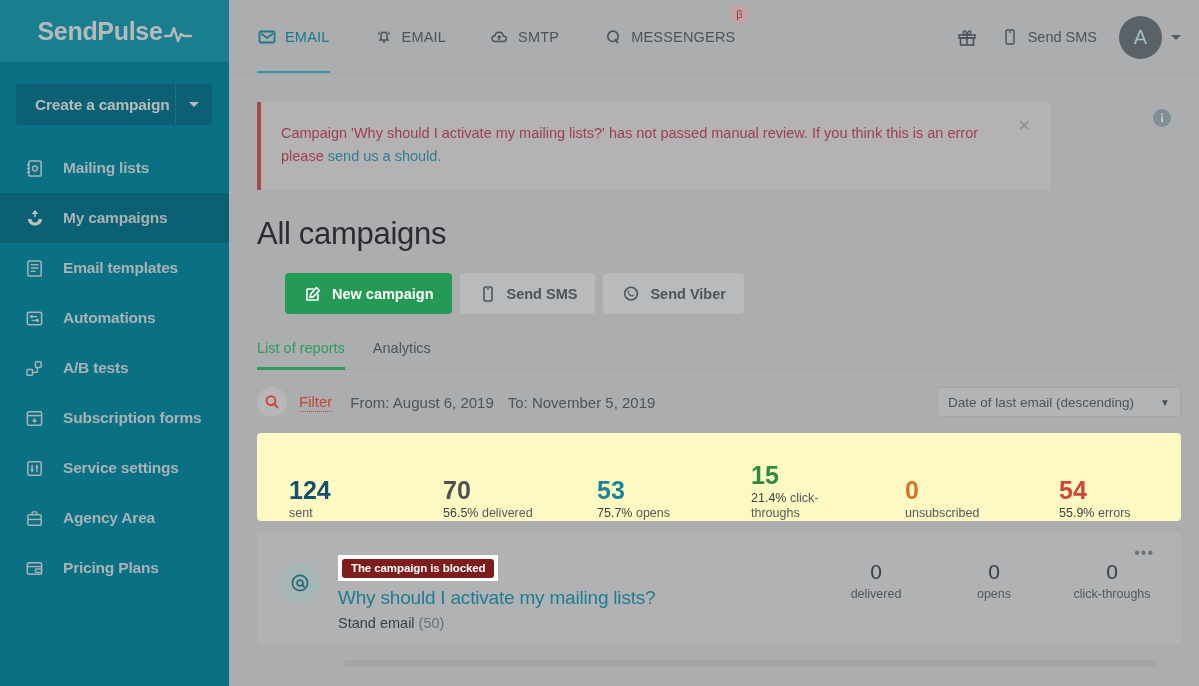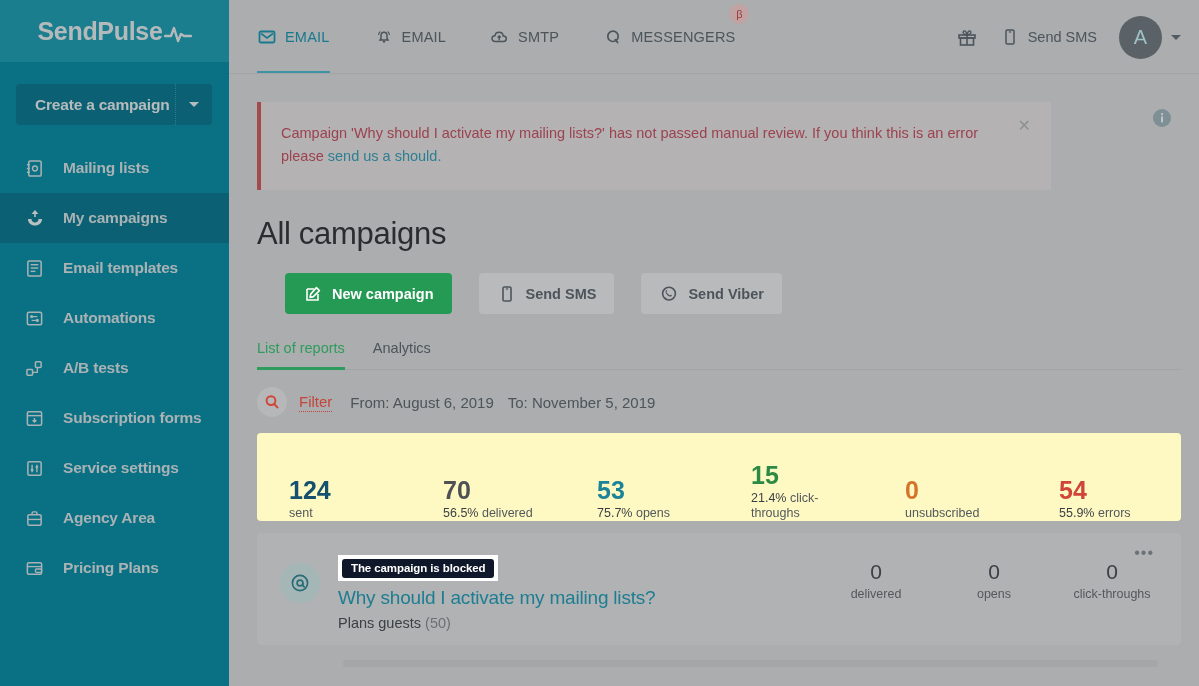--- a/index.html
+++ b/index.html
@@ -126,21 +126,21 @@
     color: #8d9092; font-size: 16px; cursor: pointer;
     line-height: 1;
   }
   .info-icon { position: absolute; top: 108px; right: 27px; cursor: pointer; }
 
   .page-title {
     margin-top: 26px; color: #2a2c30; font-size: 31px;
     font-weight: normal; letter-spacing: -0.3px;
   }
 
-  .btn-row { margin-top: 21px; display: flex; gap: 27px; padding-left: 28px; }
+  .btn-row { margin-top: 21px; display: flex; gap: 8px; padding-left: 28px; }
   .btn {
     height: 41px; border-radius: 4px; display: flex;
     align-items: center; gap: 9px; padding: 0 18px;
     font-size: 14.5px; cursor: pointer; border: none;
     font-family: "Liberation Sans", sans-serif;
   }
   .btn-primary { background: #259a55; color: #fff; font-weight: bold; }
   .btn-secondary { background: #b9babb; color: #4c545c; font-weight: bold; }
 
   .subtabs {
@@ -199,21 +199,21 @@
   }
   .camp-left { display: flex; align-items: flex-start; padding-left: 23px; width: 560px; }
   .camp-avatar {
     width: 40px; height: 40px; border-radius: 50%;
     background: #a4b6b6; display: flex; align-items: center; justify-content: center;
     flex: 0 0 40px; margin-top: 8px;
   }
   .camp-info { margin-left: 18px; }
   .blocked-wrap { background: #ffffff; display: inline-block; padding: 3px 4px; }
   .blocked-badge {
-    background: #0f172a; color: #fff; font-size: 11.5px; font-weight: bold;
+    background: #7f1d1d; color: #fff; font-size: 11.5px; font-weight: bold;
     padding: 3px 9px 4px; border-radius: 3px; display: inline-block;
     letter-spacing: -0.1px;
   }
   .camp-title {
     margin-top: 6px; color: #1d7d92; font-size: 19px; cursor: pointer;
     letter-spacing: -0.2px;
   }
   .camp-sub { margin-top: 6px; color: #3b4046; font-size: 14.5px; }
   .camp-sub i { font-style: normal; color: #6b7075; }
   .camp-metrics { display: flex; flex: 1; margin-top: 4px; }
@@ -502,20 +502,24 @@
       <div class="filter-row">
         <div class="search-circle">
           <svg width="16" height="16" viewBox="0 0 16 16">
               <circle cx="7" cy="6.6" r="4.4" fill="none" stroke="#cf4538" stroke-width="1.9"></circle>
               <line x1="10.3" y1="10.1" x2="13.4" y2="13.4" stroke="#cf4538" stroke-width="2.1" stroke-linecap="round"></line>
             </svg>
         </div>
         <div class="filter-link">Filter</div>
         <div class="date-range">
           <span>From: August 6, 2019</span><span>To: November 5, 2019</span>
+        </div>
+        <div class="sort-select">
+          <span>Date of last email (descending)</span>
+          <span class="sort-caret">▼</span>
         </div>
       </div>
 
       <div class="stats">
         <div class="stat">
           <div class="stat-num" style="color:#15506e">124</div>
           <div class="stat-label"><b></b> <span>sent</span></div>
         </div>
         <div class="stat">
           <div class="stat-num" style="color:#4d5156">70</div>
@@ -548,21 +552,21 @@
                   <circle cx="11" cy="11" r="2.9" fill="none" stroke="#2a6d78" stroke-width="1.7"></circle>
                   <path d="M13.9 11 L13.9 13 C13.9 14.4 15 15 16 14.4" fill="none" stroke="#2a6d78" stroke-width="1.7"></path>
                 </svg>
             </div>
             <div class="camp-info">
               <div class="blocked-wrap">
                 <span class="blocked-badge">The campaign is blocked</span>
               </div>
               <div class="camp-title">Why should I activate my mailing lists?</div>
               <div class="camp-sub">
-                <span>Plans guests</span>
+                <span>Stand email</span>
                 <i>(50)</i>
               </div>
             </div>
           </div>
 
           <div class="camp-metrics">
             <div class="camp-metric">
               <div class="cm-num">0</div>
               <div class="cm-label">delivered</div>
             </div>

